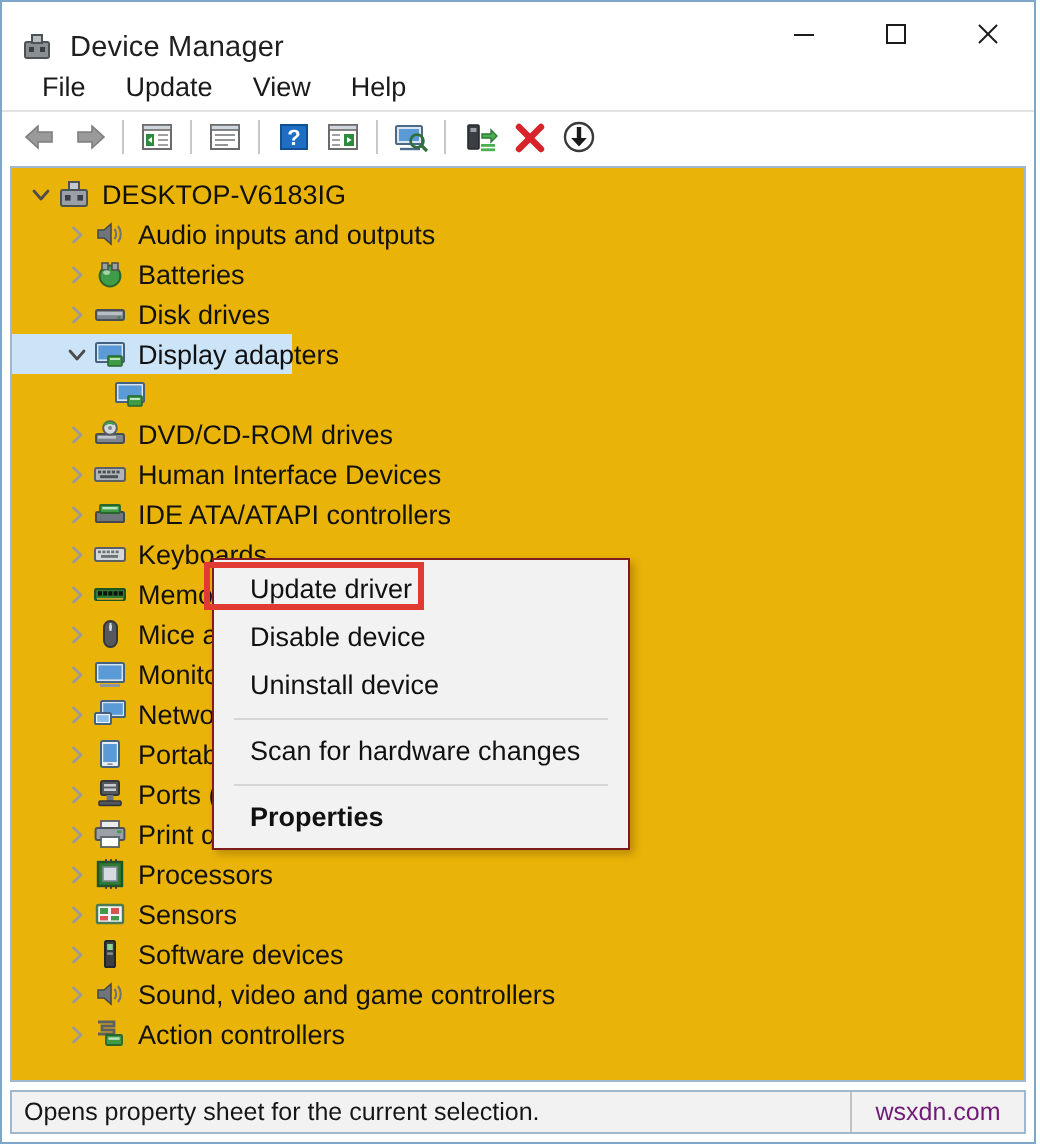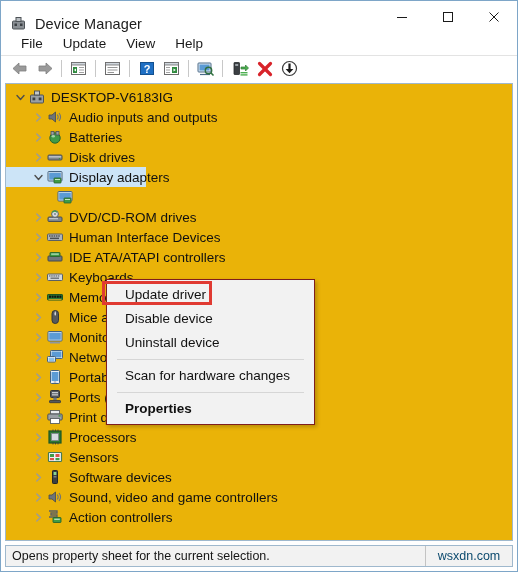--- a/index.html
+++ b/index.html
@@ -221,21 +221,21 @@
     white-space: nowrap;
   }
   #watermark {
     width: 86px;
     height: 100%;
     border-left: 1px solid #c3c3c3;
     display: flex;
     align-items: center;
     justify-content: center;
     font-size: 12.5px;
-    color: #0c4a6e;
+    color: #701a75;
   }
 </style>
 </head>
 <body>
 
 <div id="window">
 
   <div id="titlebar">
     <div id="title-icon">
       <svg width="17" height="17" viewBox="0 0 17 17">

